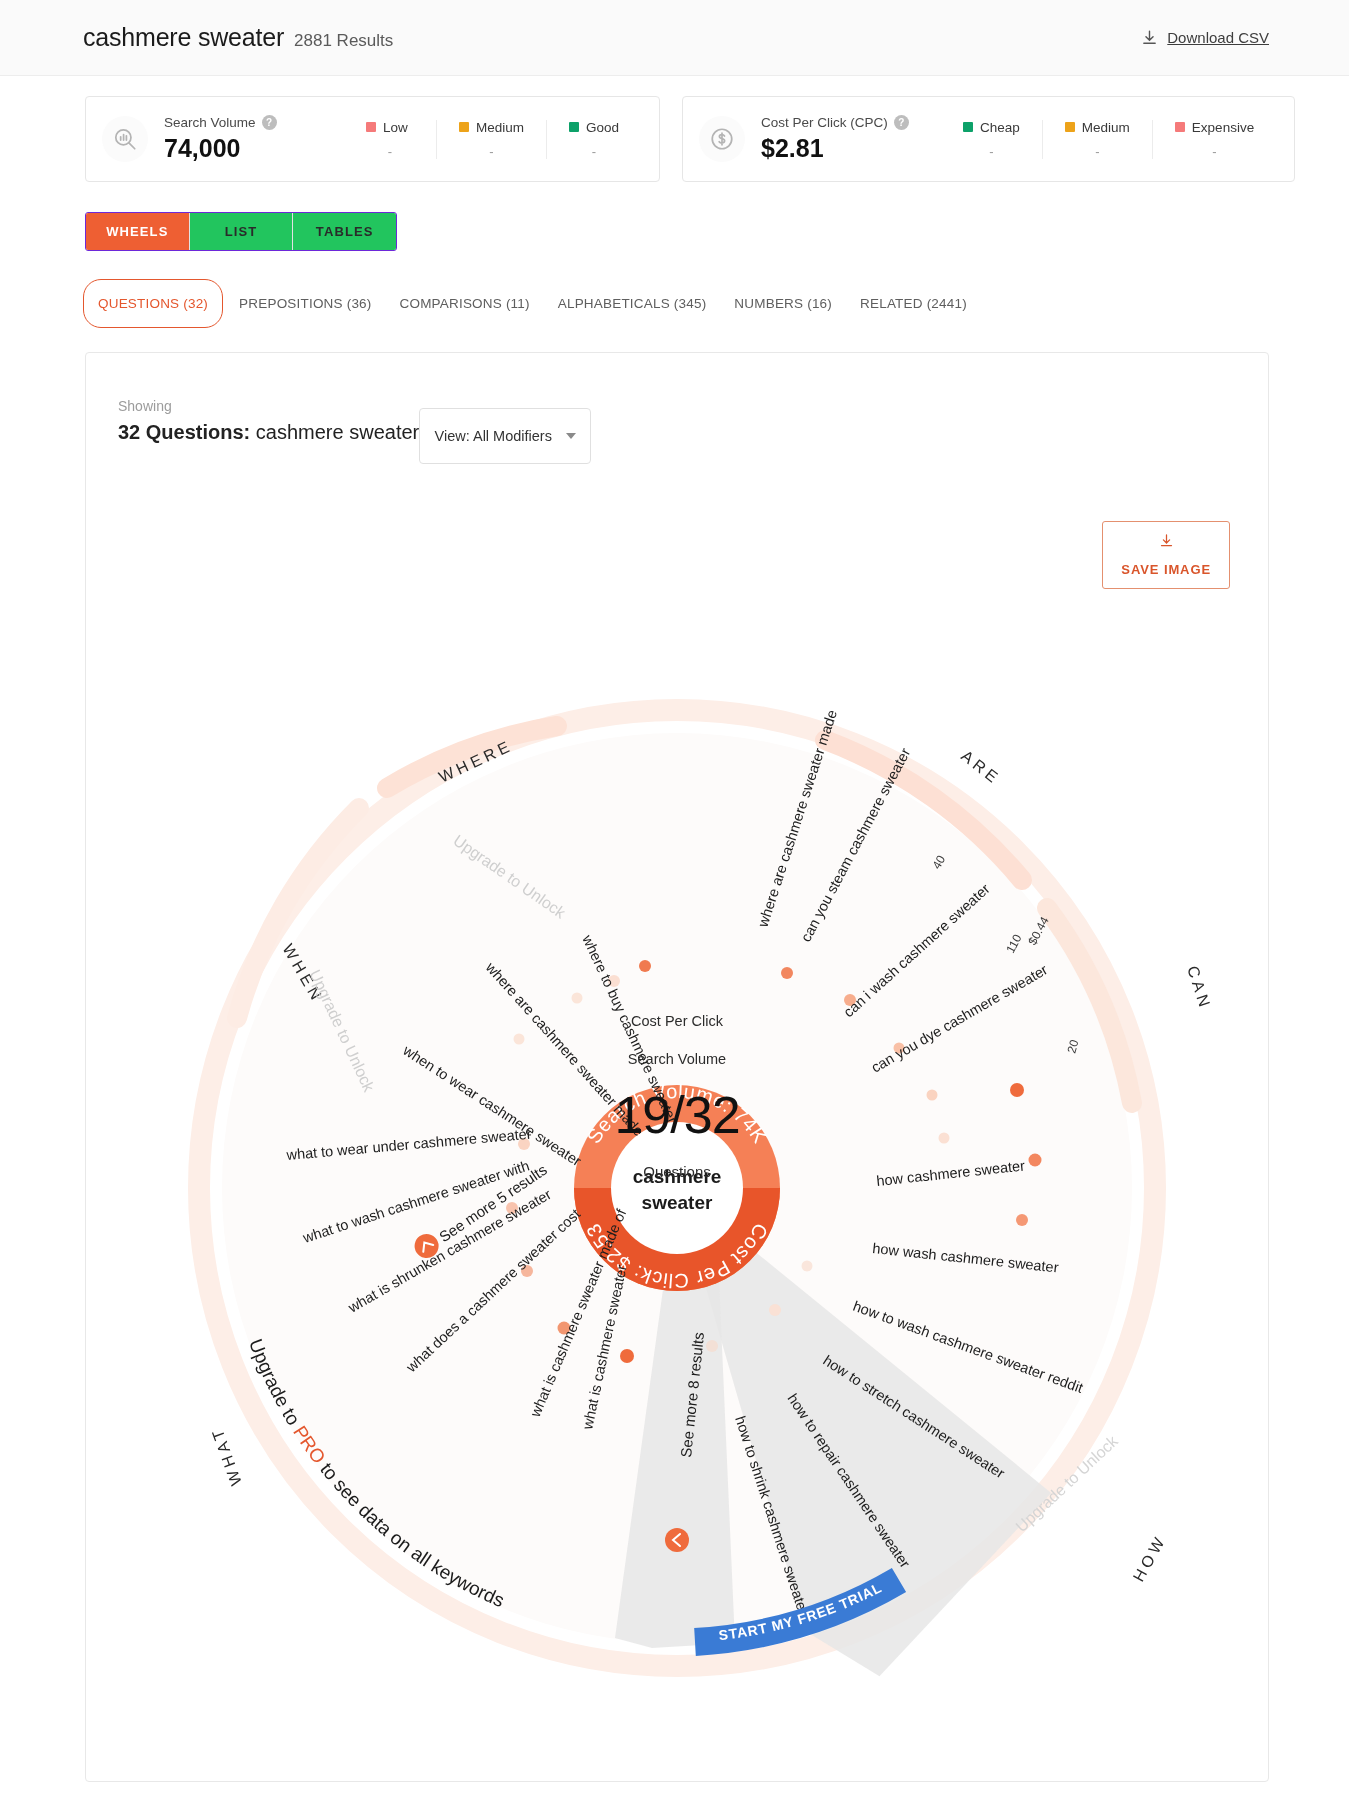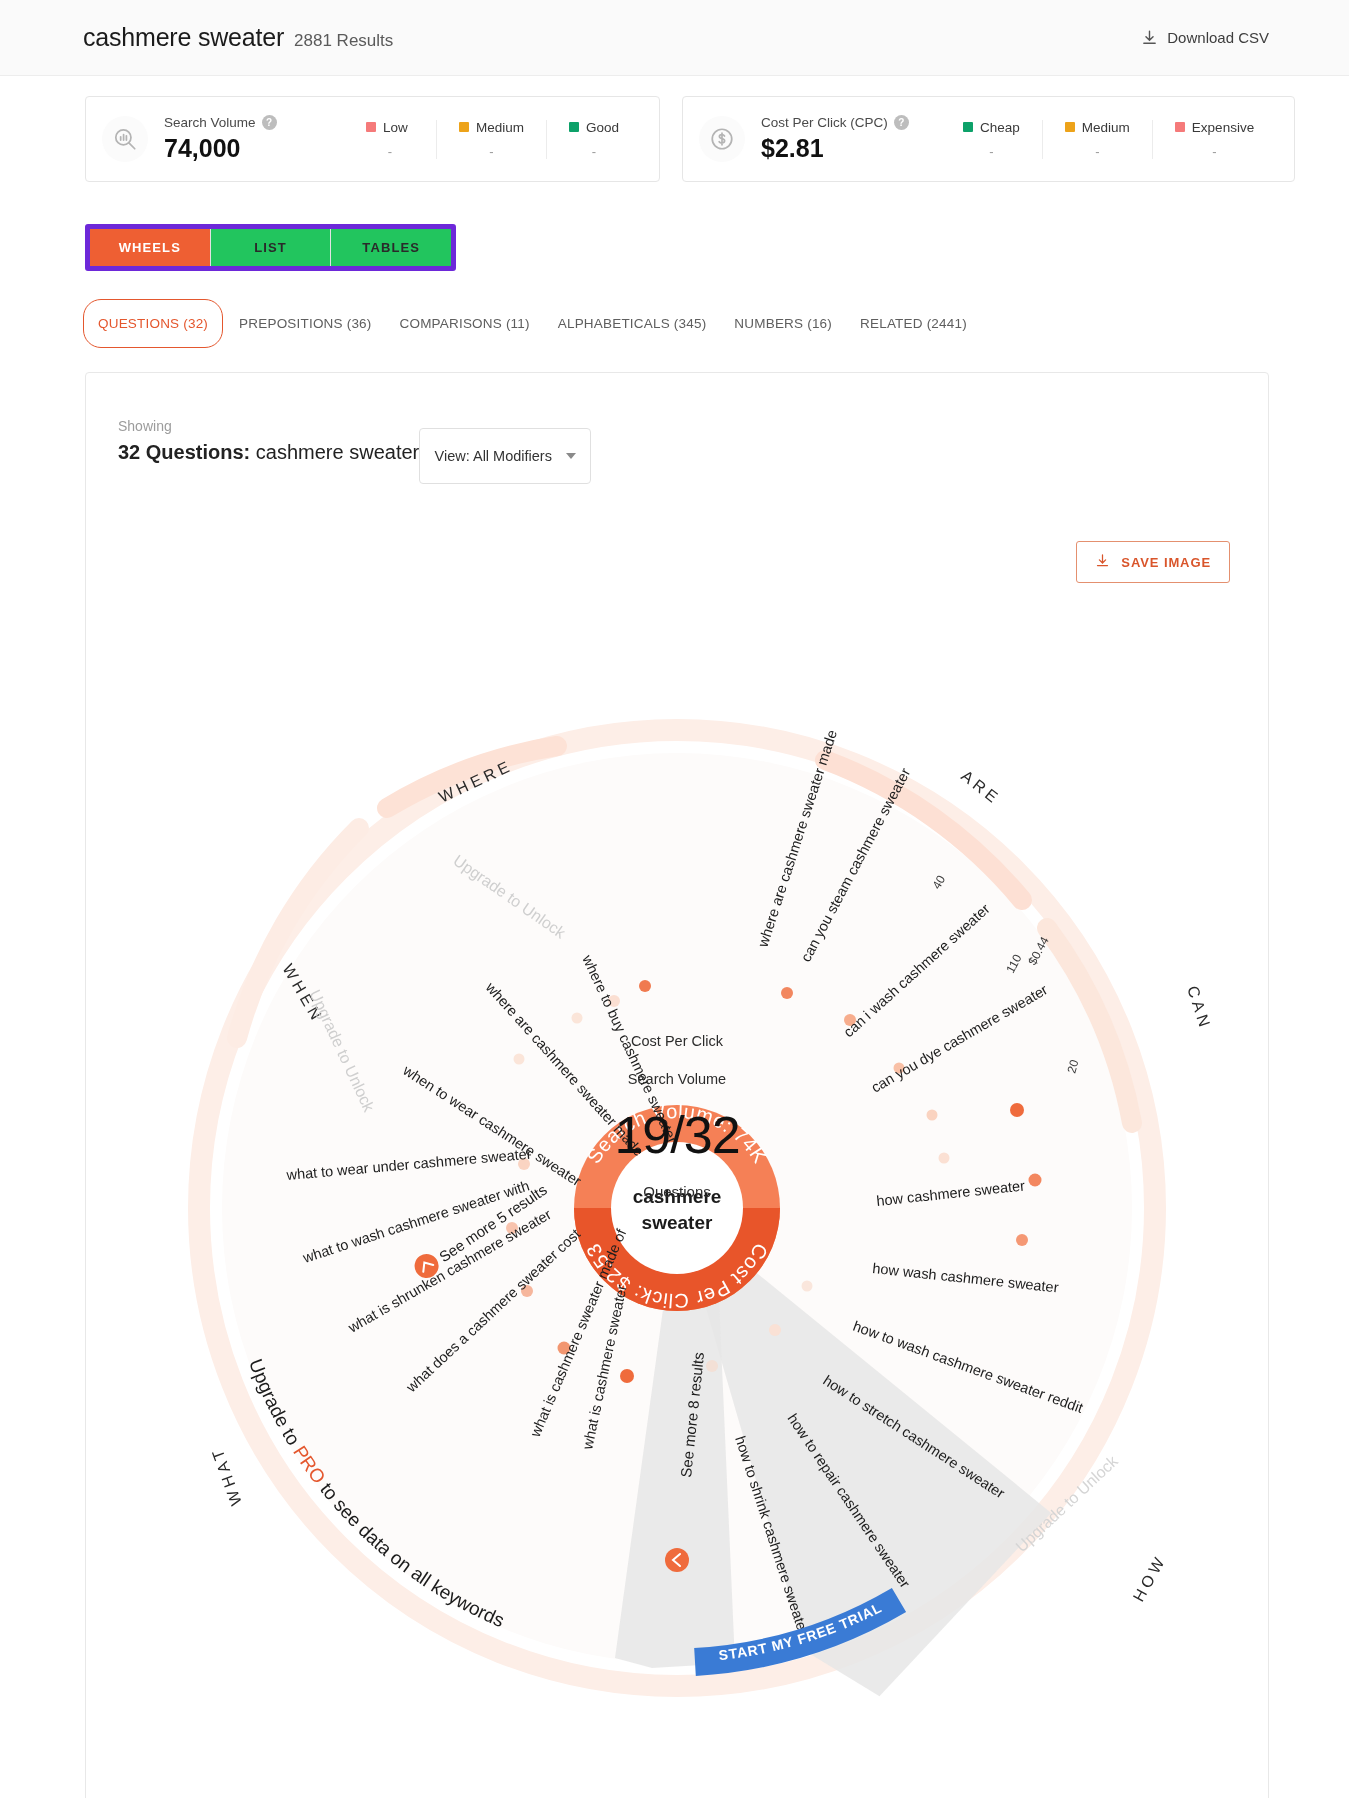--- a/index.html
+++ b/index.html
@@ -18,21 +18,21 @@
     background: #fafafa;
     border-bottom: 1px solid #ededed;
     display: flex;
     align-items: center;
     justify-content: space-between;
     padding: 0 80px 0 83px;
   }
   .header-left { display: flex; align-items: baseline; gap: 10px; }
   .kw-title { font-size: 25px; color: #1b1b1b; font-weight: 400; letter-spacing: -0.2px; }
   .kw-results { font-size: 17px; color: #5a5a5a; }
-  .dl-csv { display: flex; align-items: flex-end; gap: 9px; font-size: 15px; color: #3d3d3d; cursor: pointer; }
+  .dl-csv { display: flex; align-items: flex-end; gap: 9px; font-size: 15px; color: #3d3d3d; cursor: pointer; text-decoration: underline; }
   .dl-csv svg { display:block; }
 
   
   .cards {
     display: flex;
     gap: 22px;
     padding: 20px 80px 0 85px;
   }
   .card {
     flex: 1;
@@ -68,25 +68,25 @@
     min-width: 92px;
   }
   .legend-col:first-child { border-left: none; }
   .legend-top { display: flex; align-items: center; gap: 7px; font-size: 13.5px; color: #3a3a3a; white-space: nowrap; }
   .sw { width: 10px; height: 10px; border-radius: 1px; display: inline-block; }
   .legend-val { font-size: 13px; color: #9a9a9a; margin-top: 9px; }
 
   
   .viewtabs {
     display: flex;
-    margin: 42px 0 0 85px;
-    width: 371px;
+    margin: 30px 0 0 85px;
+    width: 312px;
     border-radius: 3px;
     overflow: hidden;
-    border: 5px solid #6d28d9;
+    border: 1px solid #6d28d9;
   }
   .vtab {
     flex: 1; height: 37px;
     display: flex; align-items: center; justify-content: center;
     font-size: 13px; font-weight: bold; letter-spacing: 1.1px;
     color: #2a2a2a; background: #22c55e;
     border-left: 1px solid #e2e2e2;
     cursor: pointer;
   }
   .vtab:first-child { border-left: none; }
@@ -148,20 +148,21 @@
   .ki-note { font-size: 13.5px; color: #4a4a4a; margin-top: 8px; }
 
   .save-image {
     position: absolute; right: 38px; top: 168px;
     border: 1px solid #e4906f; border-radius: 3px;
     color: #d9552b; background: #fff;
     font-size: 13px; font-weight: bold; letter-spacing: 0.9px;
     padding: 11px 18px;
     display: flex; align-items: center; gap: 11px;
     cursor: pointer;
+    flex-direction: column;
   }
 
   
   .wheel-wrap {
     position: absolute;
     left: 0; top: 245px;
     width: 100%;
     height: 1180px;
   }
   .wheel-svg { display:block; margin: 0 auto; }

